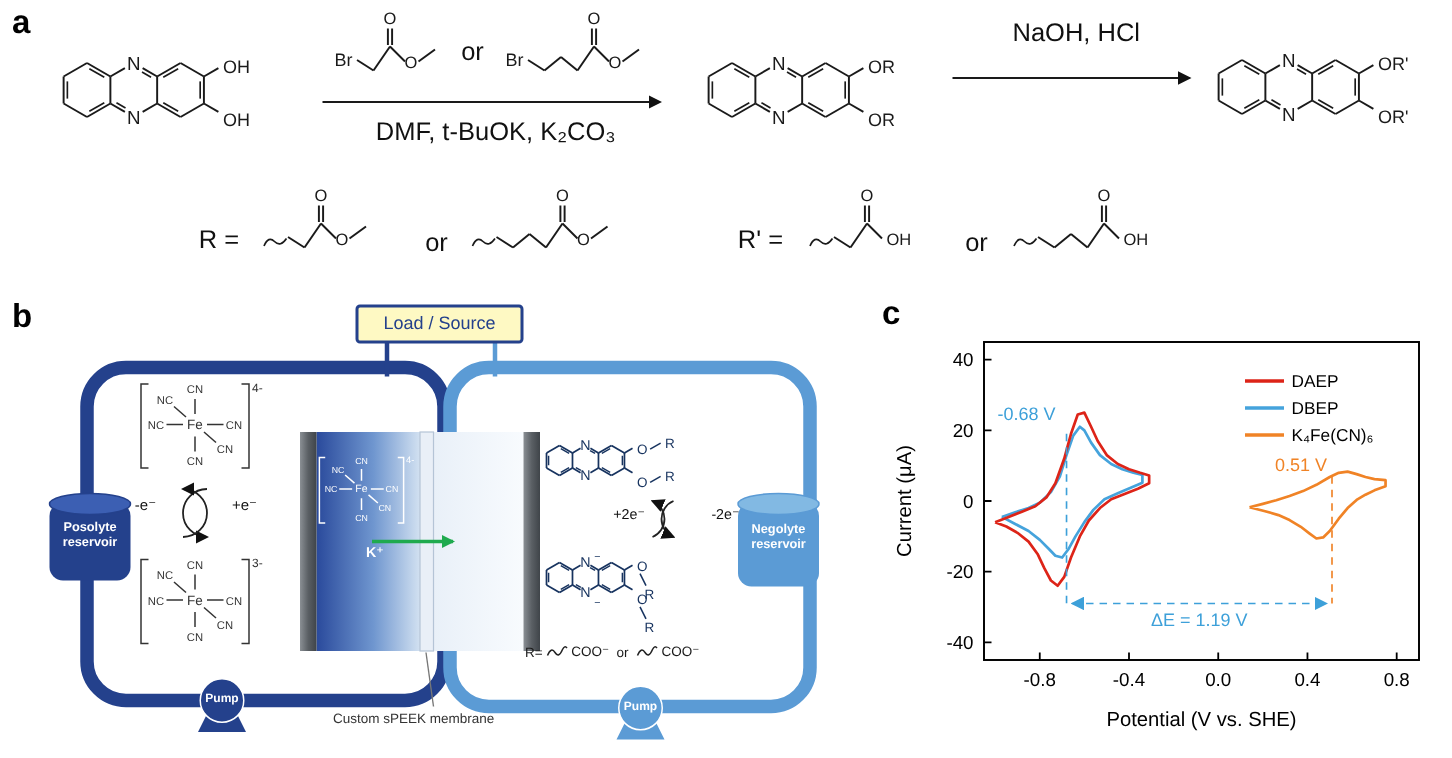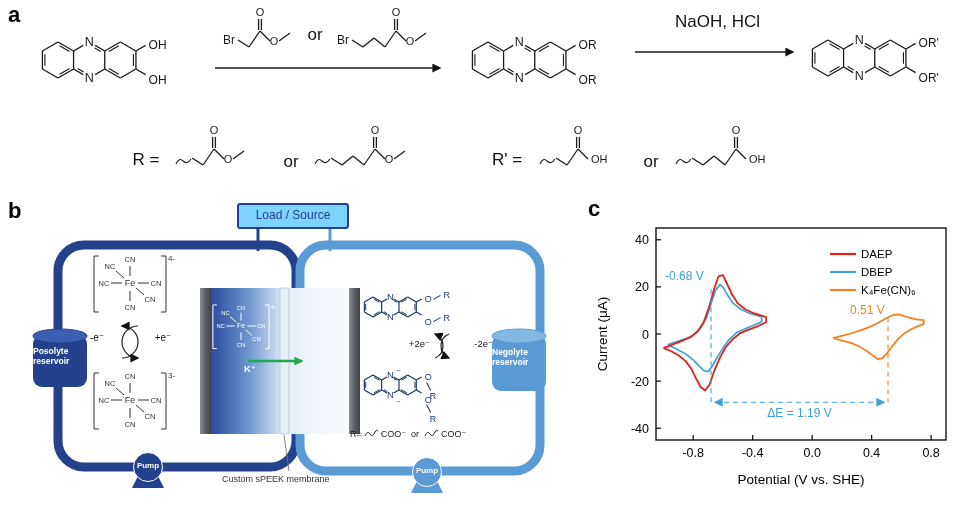--- a/index.html
+++ b/index.html
@@ -2,22 +2,22 @@
 <html><head>
 <meta charset="utf-8">
 <style>
   *{margin:0;padding:0;box-sizing:border-box}
   html,body{width:968px;height:505px;background:#fff;font-family:"Liberation Sans","DejaVu Sans",sans-serif;position:relative;overflow:hidden}
   .fig{position:absolute;left:0;top:0;width:968px;height:505px;background:#fff}
   svg.layer{position:absolute}
   svg text{font-family:"Liberation Sans","DejaVu Sans",sans-serif}
   .plab{position:absolute;font-size:22px;font-weight:bold;color:#000}
   .cond{position:absolute;font-size:17px;color:#111;text-align:center}
-  #loadbox{position:absolute;border:2.5px solid #24418c;border-radius:3px;color:#24418c;font-size:12px;text-align:center;line-height:21px;background:#7dd3fc}
-  .rsv{position:absolute;color:#fff;font-size:8.5px;line-height:10px;text-align:left;font-weight:bold}
+  #loadbox{position:absolute;border:2.5px solid #24418c;border-radius:3px;color:#24418c;font-size:12px;text-align:center;line-height:21px;background:#fef9c3}
+  .rsv{position:absolute;color:#fff;font-size:8.5px;line-height:10px;text-align:center;font-weight:bold}
   .rsv span{display:block}
   .pumplab{position:absolute;color:#fff;font-size:8px;font-weight:bold;text-align:center;width:36px}
   .elab{position:absolute;font-size:10px;color:#111;text-align:center;width:30px}
   .e2lab{position:absolute;font-size:9.5px;color:#111;text-align:right;width:38px}
   .kion{position:absolute;font-size:9.5px;color:#fff;font-weight:bold}
   .rline{position:absolute;display:flex;align-items:center;gap:2px;font-size:9px;color:#1a1a1a;white-space:nowrap}
   .memlab{position:absolute;font-size:9px;color:#333;width:150px}
 </style>
 </head>
 <body>
@@ -186,20 +186,21 @@
       <line x1="714" y1="156" x2="725" y2="165" stroke="#1a1a1a" stroke-width="1.3"></line>
       <line x1="725" y1="165" x2="736" y2="149" stroke="#1a1a1a" stroke-width="1.3"></line>
       <line x1="734.6" y1="148" x2="734.6" y2="137" stroke="#1a1a1a" stroke-width="1.3"></line>
       <line x1="737.4" y1="148" x2="737.4" y2="137" stroke="#1a1a1a" stroke-width="1.3"></line>
       <text x="736" y="134" font-size="11" fill="#1a1a1a" text-anchor="middle">O</text>
       <line x1="736" y1="149" x2="746" y2="159" stroke="#1a1a1a" stroke-width="1.3"></line>
       <text x="749" y="163" font-size="11" fill="#1a1a1a" text-anchor="start">OH</text>
     </svg>
 
   <div class="cond" style="left:300px;top:25px;width:30px">or</div>
+  <div class="cond" style="left:238px;top:78px;width:185px">DMF, t-BuOK, K₂CO₃</div>
   <div class="cond" style="left:645px;top:12px;width:145px">NaOH, HCl</div>
   <div class="cond" style="left:128px;top:150px;width:36px">R =</div>
   <div class="cond" style="left:276px;top:152px;width:30px">or</div>
   <div class="cond" style="left:486px;top:150px;width:42px">R' =</div>
   <div class="cond" style="left:636px;top:152px;width:30px">or</div>
 
   <svg id="svgB" class="layer" style="left:0;top:195px" width="585" height="310">
       <defs>
         <marker id="bk" viewBox="0 0 10 10" refX="8.5" refY="5" markerWidth="9" markerHeight="9" markerUnits="userSpaceOnUse" orient="auto-start-reverse">
           <path d="M0,0 L10,5 L0,10 Z" fill="#111"></path>

